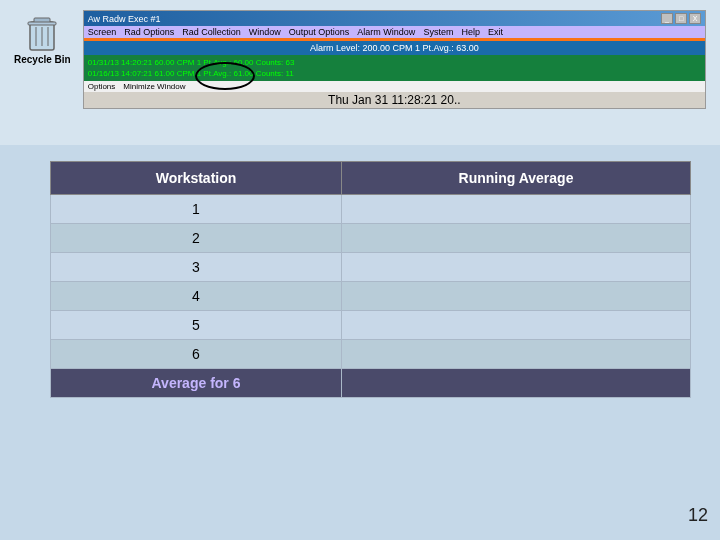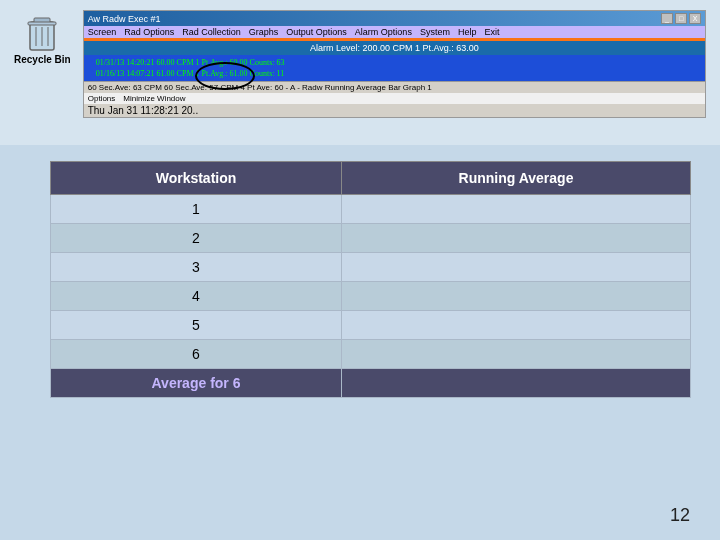--- a/index.html
+++ b/index.html
@@ -93,25 +93,25 @@
 
     .win-alarm-bar {
       background: #1a6baa;
       color: #fff;
       padding: 2px 4px;
       font-size: 9px;
       text-align: center;
     }
 
     .win-data-lines {
-      background: #1d4ed8;
+      background: #15803d;
       color: #00ff00;
-      font-family: Liberation Serif, serif;
+      font-family: Liberation Sans, sans-serif;
       font-size: 8px;
-      padding: 2px 12px;
+      padding: 2px 4px;
       line-height: 1.4;
     }
 
     .win-statusbar {
       background: #d4d0c8;
       font-size: 8px;
       padding: 1px 4px;
       display: flex;
       gap: 8px;
       border-top: 1px solid #999;
@@ -120,23 +120,23 @@
     .win-options-bar {
       background: #f0f0f0;
       font-size: 8px;
       padding: 1px 4px;
       display: flex;
       gap: 8px;
     }
 
     .win-timestamp {
       background: #d4d0c8;
-      font-size: 10px;
+      font-size: 12px;
       padding: 1px 4px;
-      text-align: left;
+      text-align: center;
     }
 
     
     .circle-annotation {
       position: absolute;
       width: 60px;
       height: 28px;
       border: 2px solid #000;
       border-radius: 50%;
       top: 62px;
@@ -188,21 +188,21 @@
     .data-table tr.last-row td {
       background: #4a4a6a;
       color: #c4b5fd;
       font-weight: bold;
     }
 
     
     .page-number {
       position: absolute;
       bottom: 14px;
-      right: 30px;
+      right: 12px;
       font-size: 18px;
       color: #222;
     }
   </style>
 </head>
 <body>
 
 <div class="screenshot-area">
 
   <div class="recycle-bin">
@@ -225,36 +225,33 @@
       <div class="win-controls">
         <div class="win-ctrl">_</div>
         <div class="win-ctrl">□</div>
         <div class="win-ctrl">X</div>
       </div>
     </div>
     <div class="win-menubar">
       <span>Screen</span>
       <span>Rad Options</span>
       <span>Rad Collection</span>
-      <span>Graphs</span>
+      <span>Window</span>
       <span>Output Options</span>
-      <span>Alarm Options</span>
+      <span>Alarm Window</span>
       <span>System</span>
       <span>Help</span>
       <span>Exit</span>
     </div>
     <div class="win-alarm-bar">
       Alarm Level: 200.00 CPM 1 Pt.Avg.: 63.00
     </div>
     <div class="win-data-lines">
       <div>01/31/13 14:20:21  60.00 CPM 1 Pt.Avg.: 60.00 Counts: 63</div>
       <div>01/16/13 14:07:21  61.00 CPM 1 Pt.Avg.: 61.00 Counts: 11</div>
-    </div>
-    <div class="win-statusbar">
-      <span>60 Sec.Ave: 63 CPM 60 Sec.Ave: 57 CPM 4 Pt Ave: 60 - A - Radw Running Average Bar Graph 1</span>
     </div>
     <div class="win-options-bar">
       <span>Options</span>
       <span>Minimize Window</span>
     </div>
     <div class="win-timestamp">
       Thu Jan 31 11:28:21 20..
     </div>
   </div>
 

